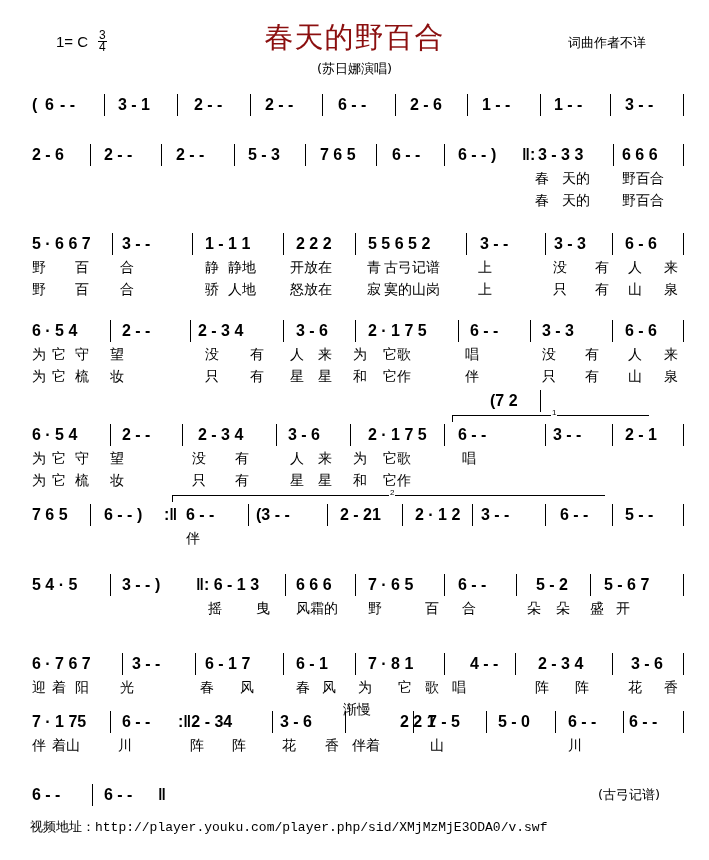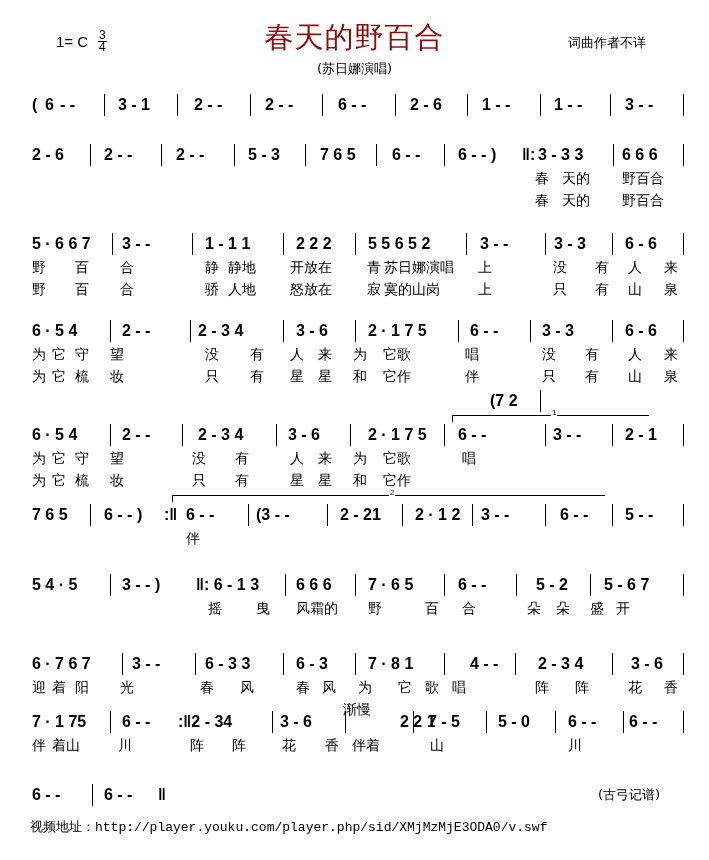--- a/index.html
+++ b/index.html
@@ -92,21 +92,21 @@
     <div class="bar" style="left: 545px; top: 233px;"></div>
     <div class="bar" style="left: 612px; top: 233px;"></div>
     <div class="bar" style="left: 683px; top: 233px;"></div>
     <div class="lyr" style="left: 32px; top: 259px;">野</div>
     <div class="lyr" style="left: 75px; top: 259px;">百</div>
     <div class="lyr" style="left: 120px; top: 259px;">合</div>
     <div class="lyr" style="left: 205px; top: 259px;">静</div>
     <div class="lyr" style="left: 228px; top: 259px;">静地</div>
     <div class="lyr" style="left: 290px; top: 259px;">开放在</div>
     <div class="lyr" style="left: 367px; top: 259px;">青</div>
-    <div class="lyr" style="left: 384px; top: 259px;">苏日娜演唱</div>
+    <div class="lyr" style="left: 384px; top: 259px;">古弓记谱</div>
     <div class="lyr" style="left: 478px; top: 259px;">上</div>
     <div class="lyr" style="left: 553px; top: 259px;">没</div>
     <div class="lyr" style="left: 595px; top: 259px;">有</div>
     <div class="lyr" style="left: 628px; top: 259px;">人</div>
     <div class="lyr" style="left: 664px; top: 259px;">来</div>
     <div class="lyr" style="left: 32px; top: 281px;">野</div>
     <div class="lyr" style="left: 75px; top: 281px;">百</div>
     <div class="lyr" style="left: 120px; top: 281px;">合</div>
     <div class="lyr" style="left: 205px; top: 281px;">骄</div>
     <div class="lyr" style="left: 228px; top: 281px;">人地</div>
@@ -240,22 +240,22 @@
     <div class="lyr" style="left: 296px; top: 600px;">风霜的</div>
     <div class="lyr" style="left: 368px; top: 600px;">野</div>
     <div class="lyr" style="left: 425px; top: 600px;">百</div>
     <div class="lyr" style="left: 462px; top: 600px;">合</div>
     <div class="lyr" style="left: 527px; top: 600px;">朵</div>
     <div class="lyr" style="left: 556px; top: 600px;">朵</div>
     <div class="lyr" style="left: 590px; top: 600px;">盛</div>
     <div class="lyr" style="left: 616px; top: 600px;">开</div>
     <div class="tok" style="left: 32px; top: 655px;">6 · 7  6 7</div>
     <div class="tok" style="left: 132px; top: 655px;">3 - -</div>
-    <div class="tok" style="left: 205px; top: 655px;">6 -  3 3</div>
-    <div class="tok" style="left: 296px; top: 655px;">6 - 3</div>
+    <div class="tok" style="left: 205px; top: 655px;">6 -  1 7</div>
+    <div class="tok" style="left: 296px; top: 655px;">6 - 1</div>
     <div class="tok" style="left: 368px; top: 655px;">7 · 8   1</div>
     <div class="tok" style="left: 470px; top: 655px;">4 - -</div>
     <div class="tok" style="left: 538px; top: 655px;">2 -  3 4</div>
     <div class="tok" style="left: 631px; top: 655px;">3 - 6</div>
     <div class="bar" style="left: 122px; top: 653px;"></div>
     <div class="bar" style="left: 195px; top: 653px;"></div>
     <div class="bar" style="left: 283px; top: 653px;"></div>
     <div class="bar" style="left: 355px; top: 653px;"></div>
     <div class="bar" style="left: 444px; top: 653px;"></div>
     <div class="bar" style="left: 515px; top: 653px;"></div>

